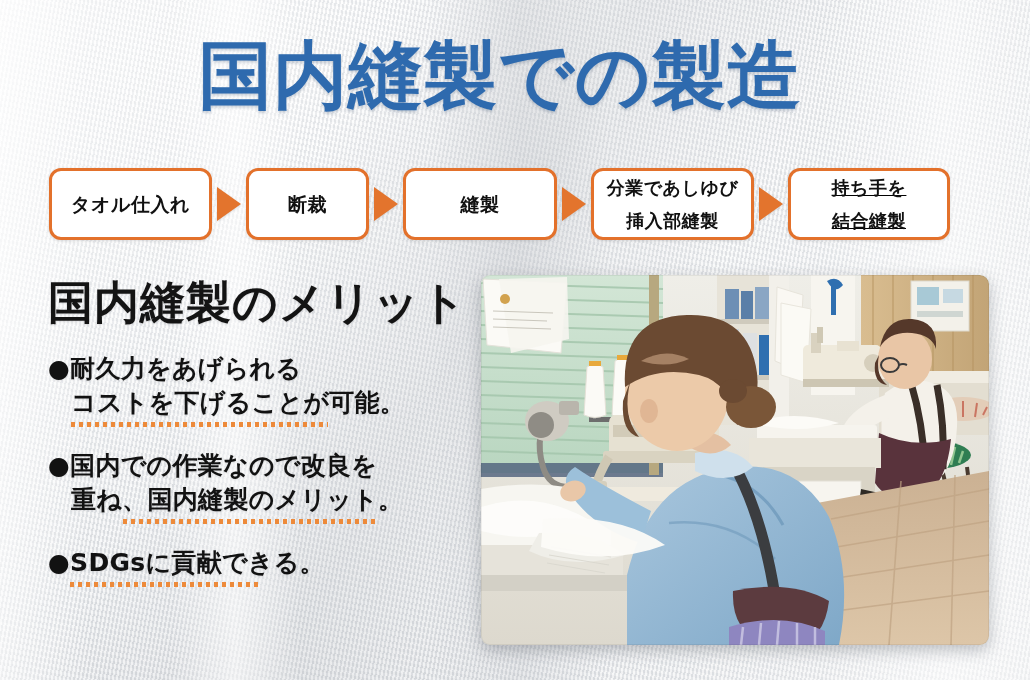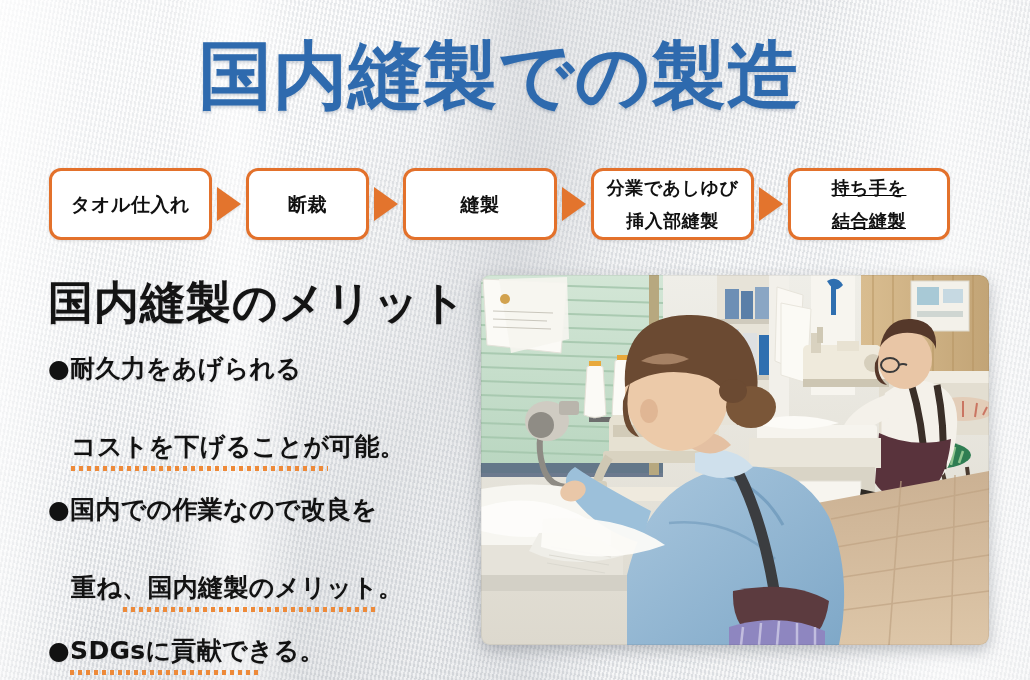--- a/index.html
+++ b/index.html
@@ -71,21 +71,21 @@
     letter-spacing:1px;white-space:nowrap;
     text-shadow:0 1px 2px rgba(130,130,135,.25);
   }
   .merit{margin-top:22px;}
   .mline{
     font-family:"DejaVu Sans","Liberation Sans",sans-serif;
     font-weight:bold;font-size:25px;line-height:34px;color:#121212;
     letter-spacing:.3px;white-space:nowrap;
     text-shadow:0 1px 2px rgba(140,140,145,.20);
   }
-  .mline.second{padding-left:23px;margin-top:44px;}
+  .mline.second{padding-left:23px;}
   .uline{
     display:block;height:5px;margin-top:2px;margin-left:23px;
     background-image:linear-gradient(90deg,#ed8a3a 0 4px,rgba(0,0,0,0) 4px 8px);
     background-size:8px 5px;background-repeat:repeat-x;
   }
   .uline.w1{width:257px;}
   .uline.w2{width:255px;margin-left:75px;}
   .uline.w3{width:188px;margin-left:22px;}
 
   

